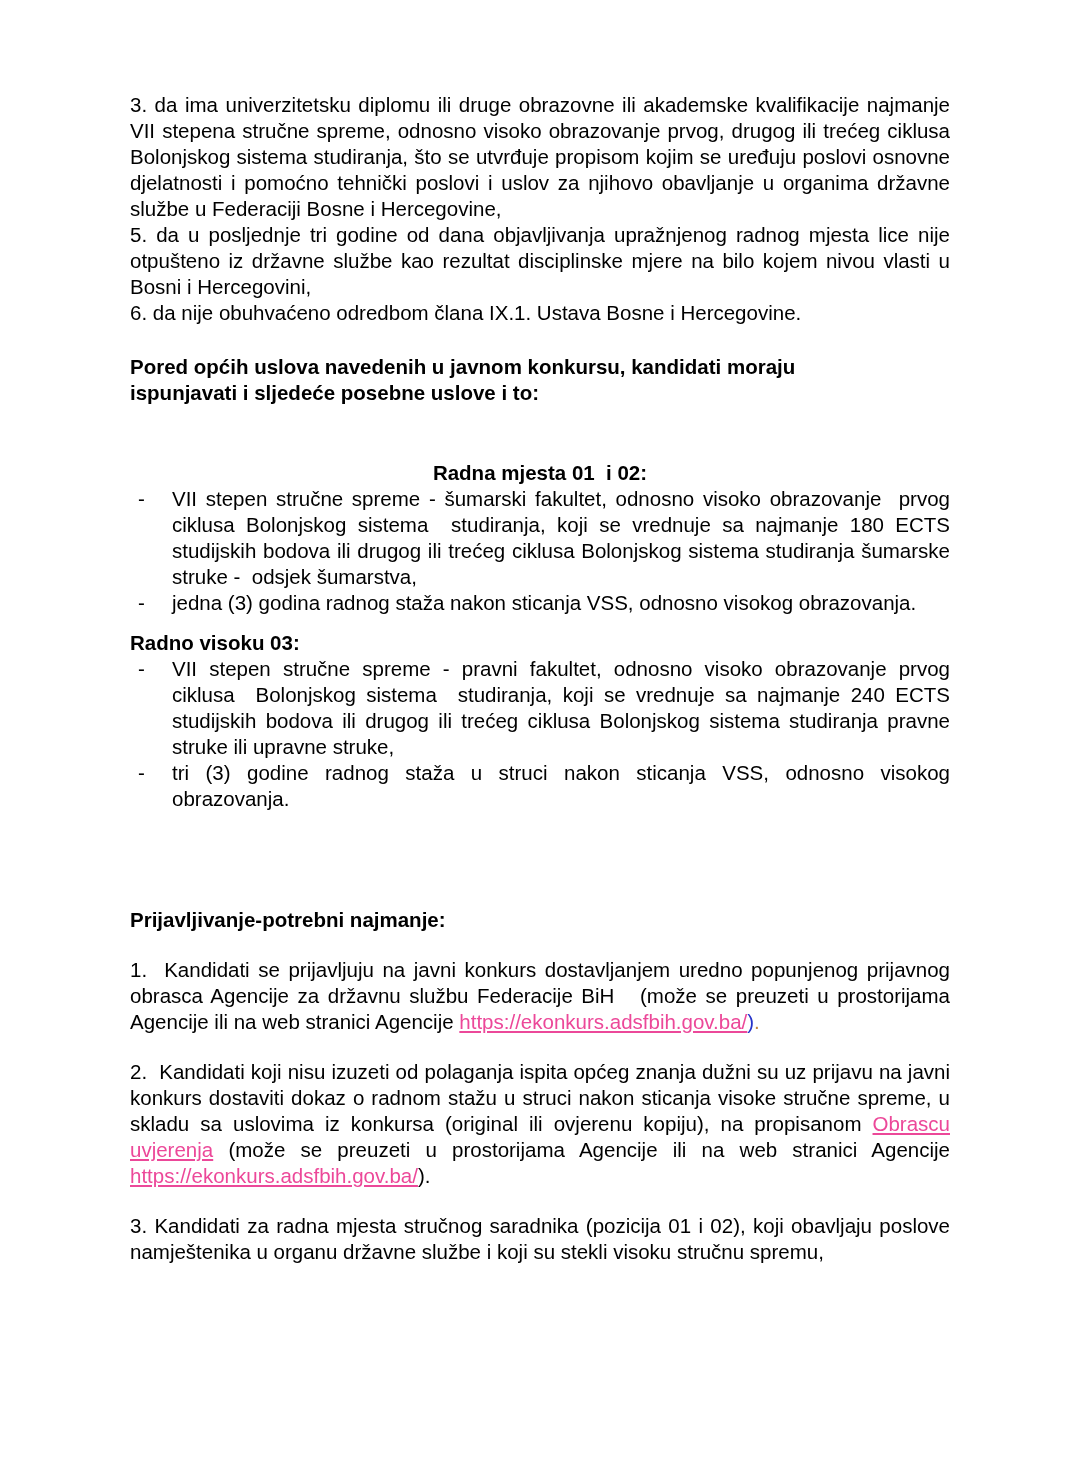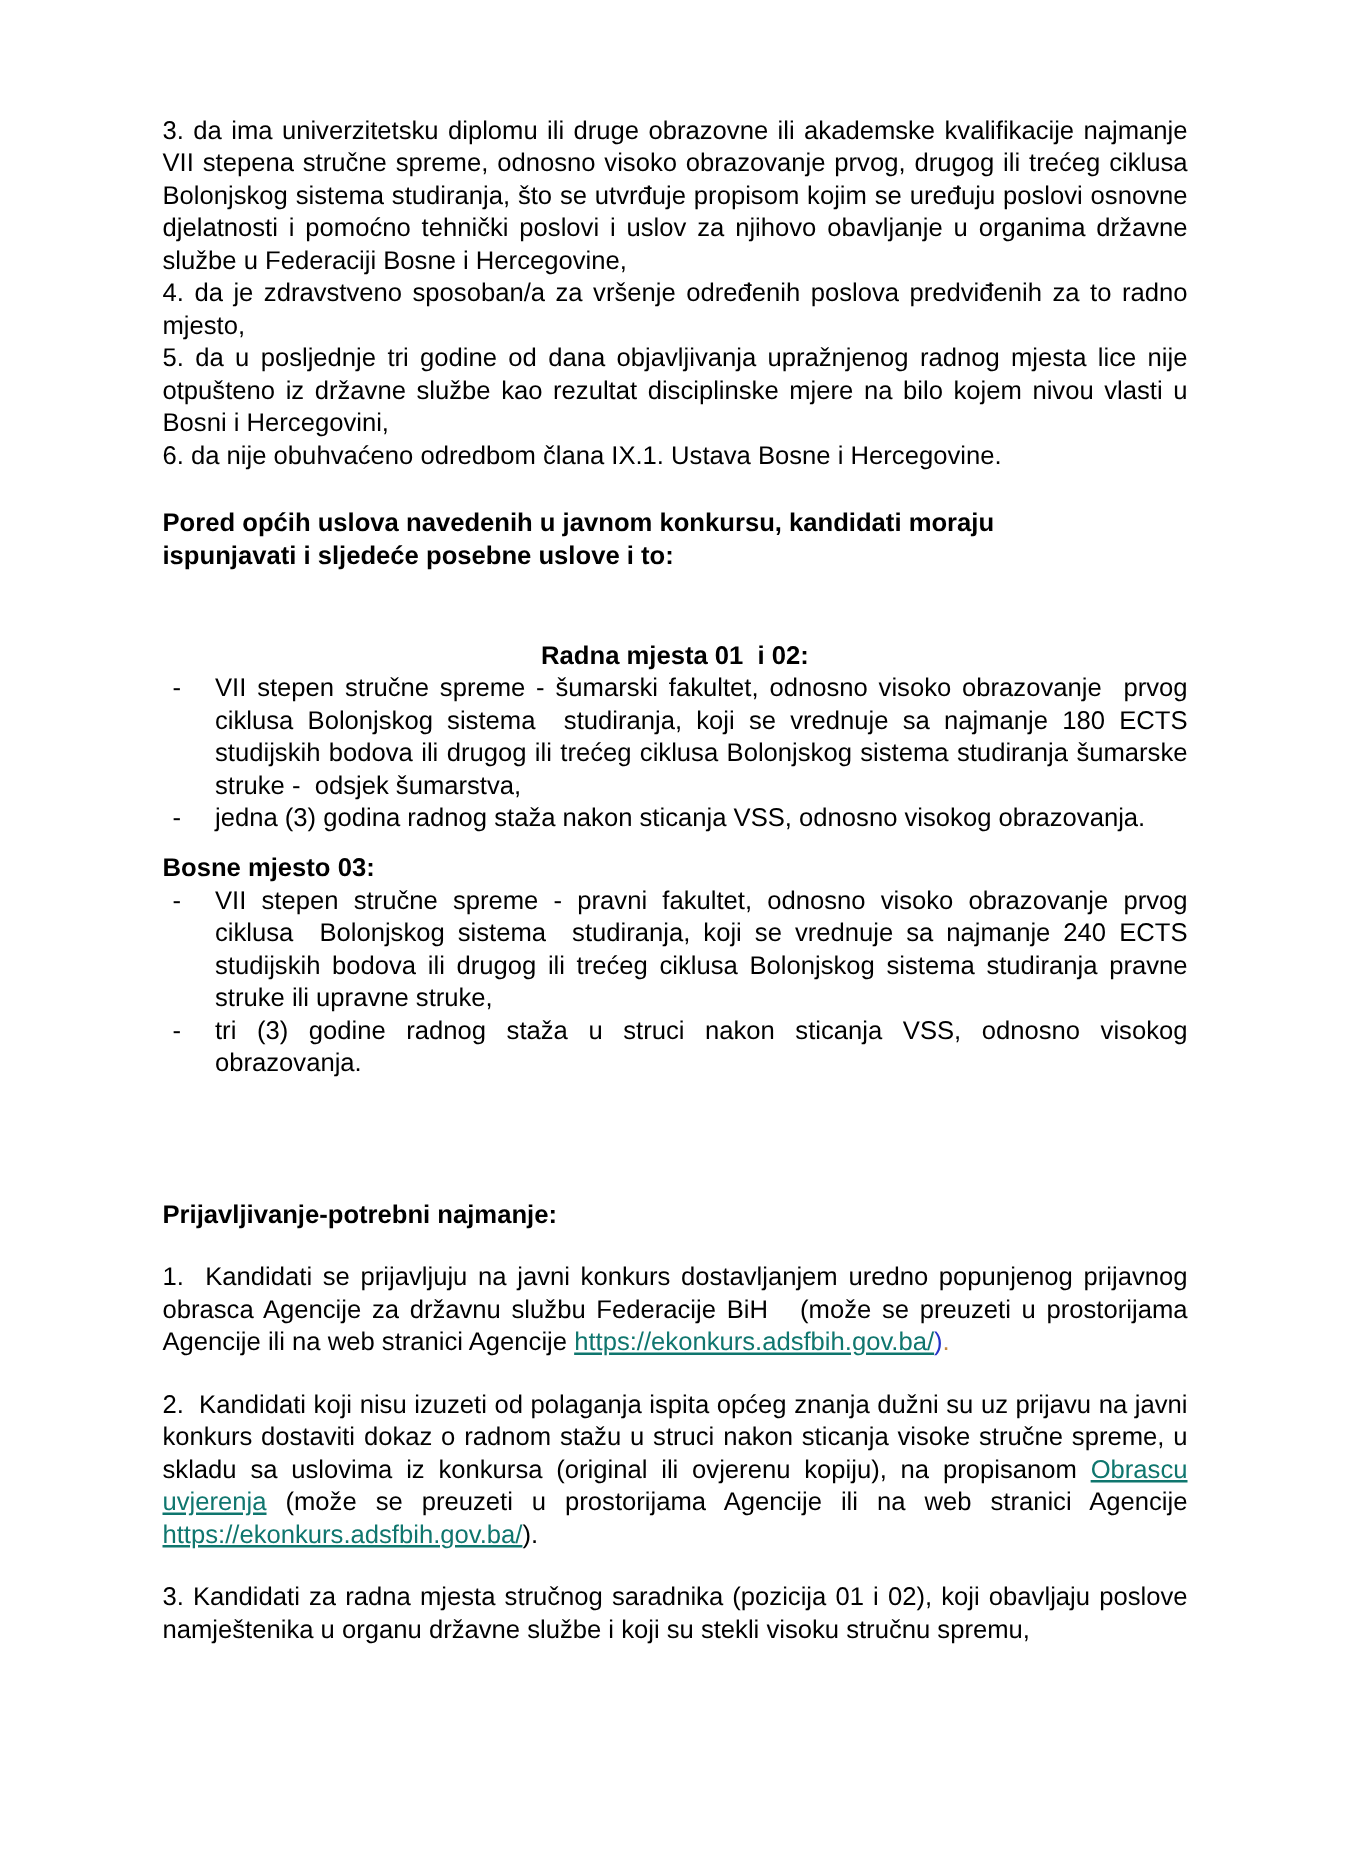--- a/index.html
+++ b/index.html
@@ -41,58 +41,57 @@
     position: absolute;
     left: 8px;
     top: 0;
   }
   .m-intro    { margin-top: 28px; }
   .m-radna    { margin-top: 54px; text-align: center; }
   .m-radno03  { margin-top: 14px; }
   .m-prijava  { margin-top: 95px; }
   .m-para     { margin-top: 24px; }
   a.link {
-    color: #0f766e;
+    color: #ec4899;
     text-decoration: underline;
     cursor: pointer;
   }
   .paren-blue {
     color: #2633c9;
     text-decoration: none;
   }
   .period-orange {
     color: #c4873c;
   }
 </style>
 </head>
 <body>
 
 <div class="page">
 
   <div class="para">3. da ima univerzitetsku diplomu ili druge obrazovne ili akademske kvalifikacije najmanje VII stepena stručne spreme, odnosno visoko obrazovanje prvog, drugog ili trećeg ciklusa Bolonjskog sistema studiranja, što se utvrđuje propisom kojim se uređuju poslovi osnovne djelatnosti i pomoćno tehnički poslovi i uslov za njihovo obavljanje u organima državne službe u Federaciji Bosne i Hercegovine,</div>
-  <div class="para">4. da je zdravstveno sposoban/a za vršenje određenih poslova predviđenih za to radno mjesto,</div>
   <div class="para">5. da u posljednje tri godine od dana objavljivanja upražnjenog radnog mjesta lice nije otpušteno iz državne službe kao rezultat disciplinske mjere na bilo kojem nivou vlasti u Bosni i Hercegovini,</div>
   <div class="para">6. da nije obuhvaćeno odredbom člana IX.1. Ustava Bosne i Hercegovine.</div>
 
   <div class="heading m-intro">
     <div>Pored općih uslova navedenih u javnom konkursu, kandidati moraju</div>
     <div>ispunjavati i sljedeće posebne uslove i to:</div>
   </div>
 
   <div class="heading m-radna">Radna mjesta 01&nbsp; i 02:</div>
   <div class="bullet">
     <span class="marker">-</span>
     <span>VII stepen stručne spreme - šumarski fakultet, odnosno visoko obrazovanje&nbsp; prvog ciklusa Bolonjskog sistema&nbsp; studiranja, koji se vrednuje sa najmanje 180 ECTS studijskih bodova ili drugog ili trećeg ciklusa Bolonjskog sistema studiranja šumarske struke -&nbsp; odsjek šumarstva,</span>
   </div>
   <div class="bullet">
     <span class="marker">-</span>
     <span>jedna (3) godina radnog staža nakon sticanja VSS, odnosno visokog obrazovanja.</span>
   </div>
 
-  <div class="heading m-radno03">Bosne mjesto 03:</div>
+  <div class="heading m-radno03">Radno visoku 03:</div>
   <div class="bullet">
     <span class="marker">-</span>
     <span>VII stepen stručne spreme - pravni fakultet, odnosno visoko obrazovanje prvog ciklusa&nbsp; Bolonjskog sistema&nbsp; studiranja, koji se vrednuje sa najmanje 240 ECTS studijskih bodova ili drugog ili trećeg ciklusa Bolonjskog sistema studiranja pravne struke ili upravne struke,</span>
   </div>
   <div class="bullet">
     <span class="marker">-</span>
     <span>tri (3) godine radnog staža u struci nakon sticanja VSS, odnosno visokog obrazovanja.</span>
   </div>
 
   <div class="heading m-prijava">Prijavljivanje-potrebni najmanje:</div>

